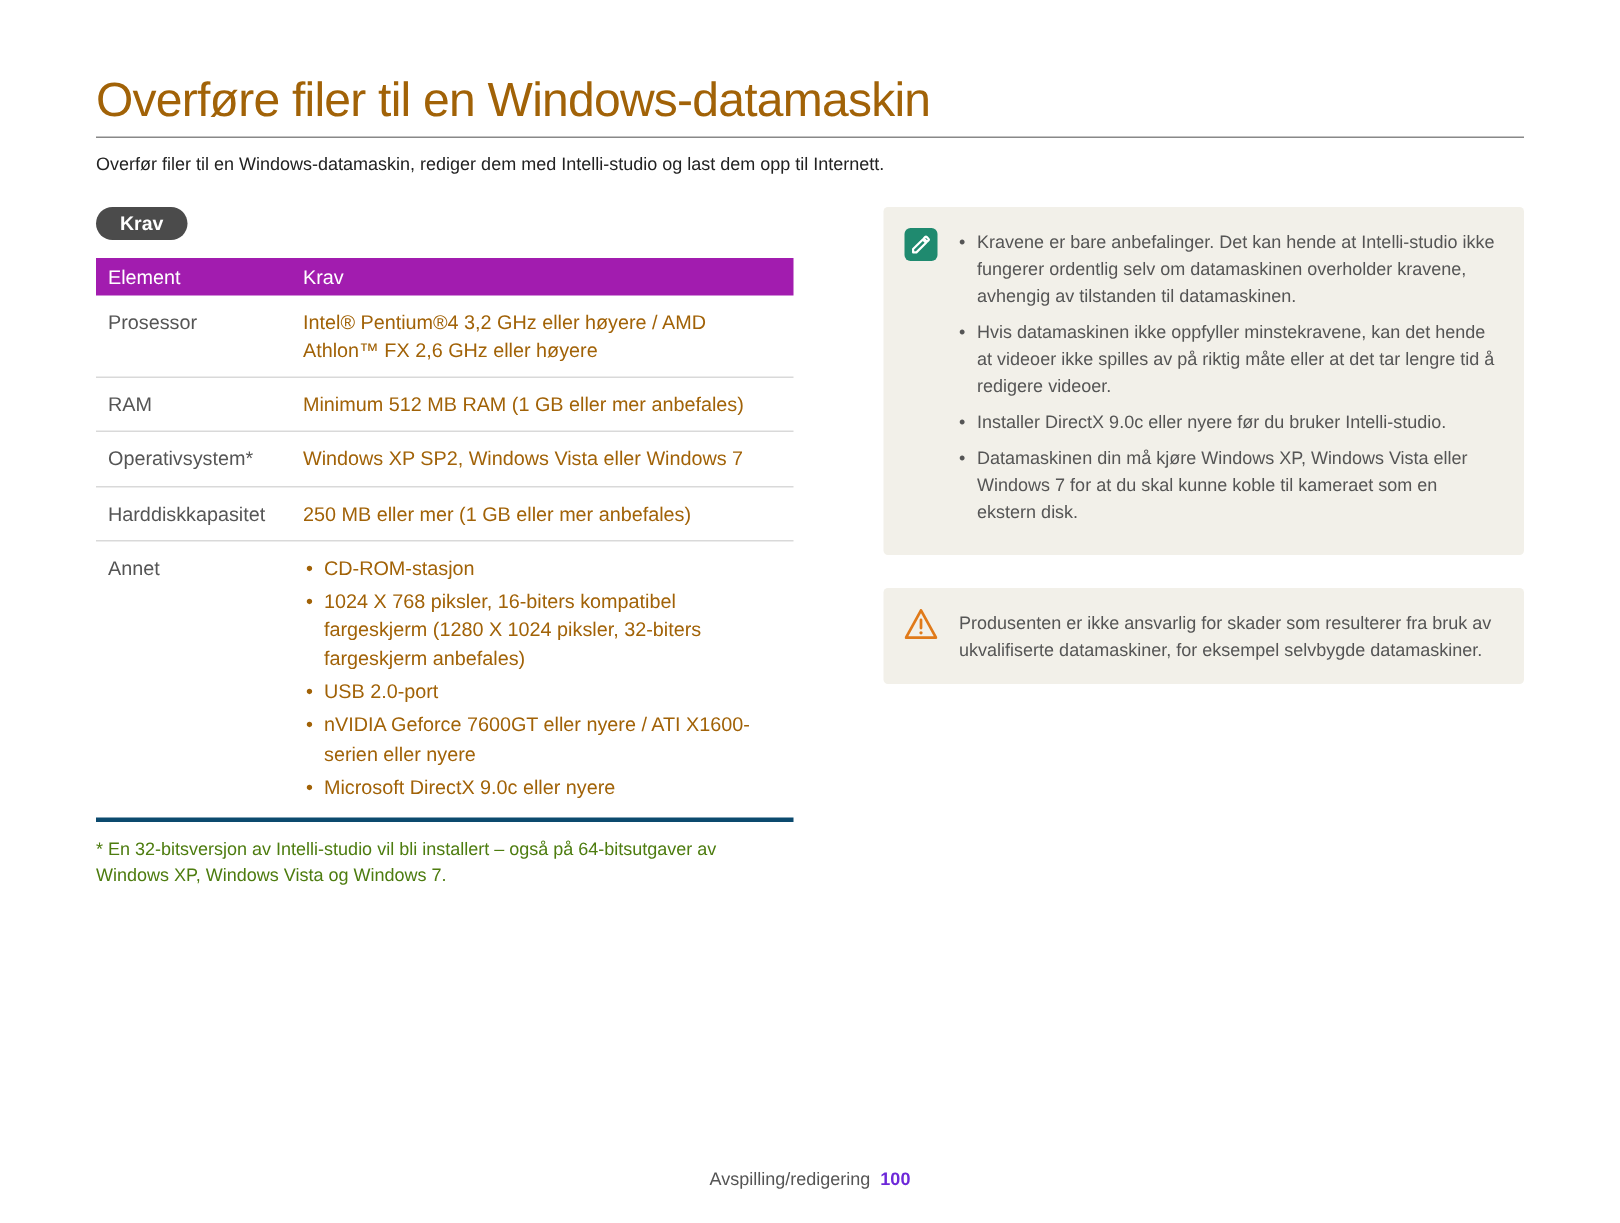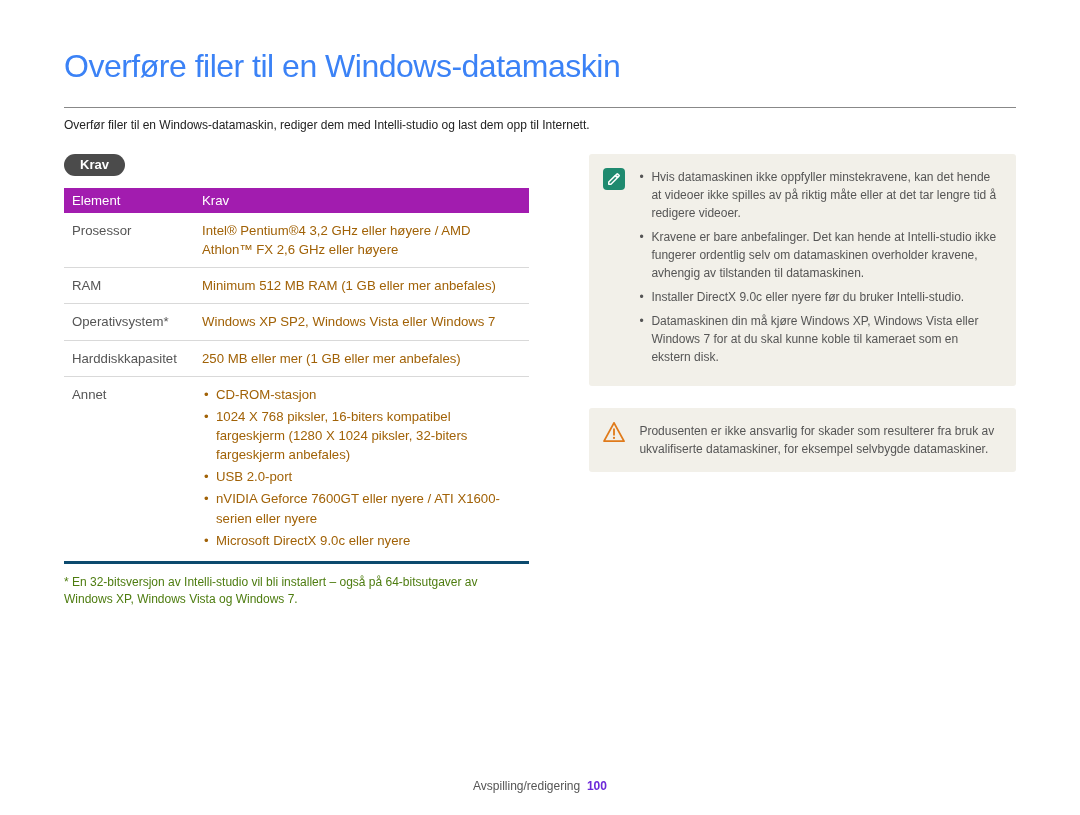--- a/index.html
+++ b/index.html
@@ -1,18 +1,18 @@
 <!DOCTYPE html>
 <html><head>
 <meta charset="utf-8">
 <style>
   * { box-sizing: border-box; margin: 0; padding: 0; }
   html, body { width: 1080px; height: 815px; font-family: Arial, Helvetica, sans-serif; background: #fff; color: #333; }
   .page { padding: 48px 64px 0 64px; }
-  .title { font-size: 32px; color: #3b82f6; font-weight: 400; letter-spacing: -0.5px; margin-bottom: 22px; }
+  .title { font-size: 32px; color: #a16207; font-weight: 400; letter-spacing: -0.5px; margin-bottom: 6px; }
   .hr { border: none; border-top: 1px solid #888; margin-bottom: 10px; }
   .intro { font-size: 12px; color: #222; margin-bottom: 22px; }
   .columns { display: flex; gap: 60px; align-items: flex-start; }
   .left { width: 480px; }
   .right { width: 440px; }
 
   .pill {
     display: inline-block;
     background: #4b4b4b;
     color: #fff;
@@ -102,22 +102,22 @@
     </div>
 
     <div class="right">
       <div class="notebox info">
         <div class="icon">
           <svg width="14" height="14" viewBox="0 0 24 24" fill="none" stroke="#fff" stroke-width="2.5" stroke-linecap="round" stroke-linejoin="round">
             <path d="M3 17.25V21h3.75L17.81 9.94l-3.75-3.75L3 17.25zM20.71 7.04a1 1 0 0 0 0-1.41l-2.34-2.34a1 1 0 0 0-1.41 0l-1.83 1.83 3.75 3.75 1.83-1.83z"></path>
           </svg>
         </div>
         <ul>
+          <li>Kravene er bare anbefalinger. Det kan hende at Intelli-studio ikke fungerer ordentlig selv om datamaskinen overholder kravene, avhengig av tilstanden til datamaskinen.</li>
           <li>Hvis datamaskinen ikke oppfyller minstekravene, kan det hende at videoer ikke spilles av på riktig måte eller at det tar lengre tid å redigere videoer.</li>
-          <li>Kravene er bare anbefalinger. Det kan hende at Intelli-studio ikke fungerer ordentlig selv om datamaskinen overholder kravene, avhengig av tilstanden til datamaskinen.</li>
           <li>Installer DirectX 9.0c eller nyere før du bruker Intelli-studio.</li>
           <li>Datamaskinen din må kjøre Windows XP, Windows Vista eller Windows 7 for at du skal kunne koble til kameraet som en ekstern disk.</li>
         </ul>
       </div>
 
       <div class="notebox warn">
         <div class="tri-wrap">
           <svg width="22" height="20" viewBox="0 0 24 22">
             <path d="M12 1 L23 21 L1 21 Z" fill="none" stroke="#e07a1a" stroke-width="2" stroke-linejoin="round"></path>
             <line x1="12" y1="8" x2="12" y2="14" stroke="#e07a1a" stroke-width="2" stroke-linecap="round"></line>

